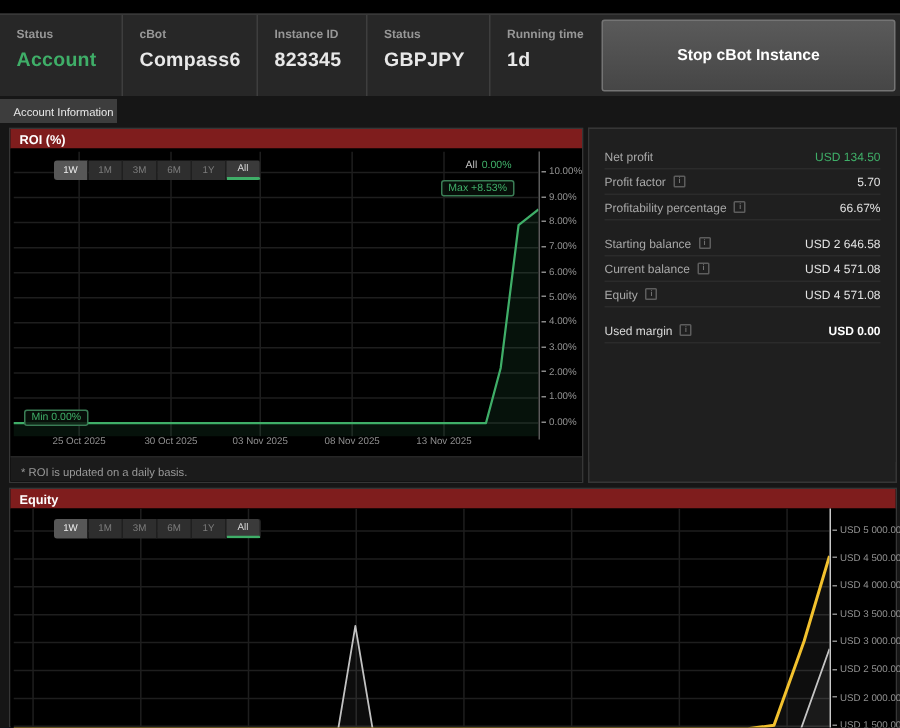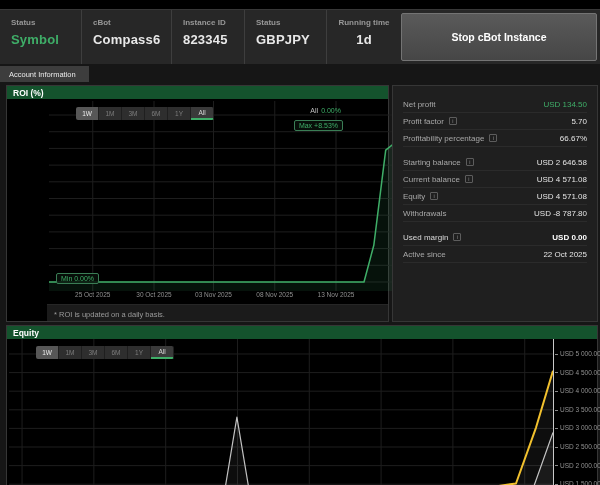--- a/index.html
+++ b/index.html
@@ -12,30 +12,30 @@
   .stat { padding:8px 0 0 11px; }
   .stat + .stat { border-left:1px solid #3e3e3e; }
   .stat-label { font-size:8px; color:#979797; }
   .stat-value { font-size:13px; margin-top:5px; color:#e8e8e8; letter-spacing:.2px; }
   .stop-btn { width:196px; height:48px; margin:3px 3px 0 auto; background:linear-gradient(#5a5a5a,#464646);
               border:1px solid #747474; border-radius:2px; color:#fff; font-weight:bold; font-size:10.5px;
               font-family:"Liberation Sans",sans-serif; cursor:pointer; }
 
   
   .tabs { display:flex; margin:2px 0 0 0; height:16px; }
-  .tab { font-size:7.5px; padding:4px 13px 0 9px; background:#2a2a2a; color:#8d8d8d; margin-right:1px; cursor:pointer; }
+  .tab { font-size:7.5px; padding:4px 2px 0 9px; background:#2a2a2a; color:#8d8d8d; margin-right:1px; cursor:pointer; }
   .tab.active { background:#3d3d3d; color:#e9e9e9; }
 
   
   .panel { position:absolute; border:1px solid #363636; background:#000; }
-  .panel-header { height:13px; background:#14532d; font-size:8.5px; font-weight:bold; color:#fff; padding:2px 0 0 6px; }
+  .panel-header { height:13px; background:#7f1d1d; font-size:8.5px; font-weight:bold; color:#fff; padding:2px 0 0 6px; }
   .panel-body { position:relative; background:#000; }
 
   #roi-panel { left:6px; top:85px; width:383px; height:237px; }
-  #roi-panel .panel-body { height:222px;margin-left:40px; }
+  #roi-panel .panel-body { height:222px; }
   #equity-panel { left:6px; top:325px; width:592px; height:160px; }
   #equity-panel .panel-body { height:147px; }
 
   svg.chart { position:absolute; left:2px; top:2px; display:block; }
   #equity-chart { top:0; }
 
   .yaxis { position:absolute; top:2px; }
   #roi-yaxis { left:352px; width:29px; height:192px; border-left:1px solid #5a5a5a; }
   #equity-yaxis { left:546px; top:0; width:45px; height:147px; border-left:1px solid #c9c9c9; }
   .ytick { position:absolute; left:1px; font-size:6.5px; color:#929292; white-space:nowrap; }
@@ -75,35 +75,35 @@
 </style>
 </head>
 <body>
 
 <div class="top-strip"></div>
 
 <div class="header">
   <div style="display:flex;font-weight:bold;">
       <div class="stat" style="width: 81px;">
         <div class="stat-label">Status</div>
-        <div class="stat-value" style="color: rgb(63, 174, 104);">Symbol</div>
+        <div class="stat-value" style="color: rgb(63, 174, 104);">Account</div>
       </div>
       <div class="stat" style="width: 90px;">
         <div class="stat-label">cBot</div>
         <div class="stat-value">Compass6</div>
       </div>
       <div class="stat" style="width: 73px;">
         <div class="stat-label">Instance ID</div>
         <div class="stat-value">823345</div>
       </div>
       <div class="stat" style="width: 82px;">
         <div class="stat-label">Status</div>
         <div class="stat-value">GBPJPY</div>
       </div>
-      <div class="stat" style="width: 64px; text-align: center;">
+      <div class="stat" style="width: 64px;">
         <div class="stat-label">Running time</div>
         <div class="stat-value">1d</div>
       </div>
     </div>
   <button class="stop-btn">Stop cBot Instance</button>
 </div>
 
 <div class="tabs">
     <div class="tab active">Account Information</div>
   </div>
@@ -188,32 +188,24 @@
         <div class="srow-value">USD 2 646.58</div>
       </div>
       <div class="srow">
         <div class="srow-label">Current balance<span class="info-icon">i</span></div>
         <div class="srow-value">USD 4 571.08</div>
       </div>
       <div class="srow">
         <div class="srow-label">Equity<span class="info-icon">i</span></div>
         <div class="srow-value">USD 4 571.08</div>
       </div>
-      <div class="srow">
-        <div class="srow-label">Withdrawals</div>
-        <div class="srow-value">USD -8 787.80</div>
-      </div>
       <div class="srow-spacer"></div>
       <div class="srow bold">
         <div class="srow-label">Used margin<span class="info-icon">i</span></div>
         <div class="srow-value">USD 0.00</div>
-      </div>
-      <div class="srow">
-        <div class="srow-label">Active since</div>
-        <div class="srow-value">22 Oct 2025</div>
       </div>
     </div>
 </div>
 
 <div class="panel" id="equity-panel">
   <div class="panel-header">Equity</div>
   <div class="panel-body">
     <div class="period-group" id="equity-periods">
         <button class="pbtn first">1W</button>
         <button class="pbtn">1M</button>

